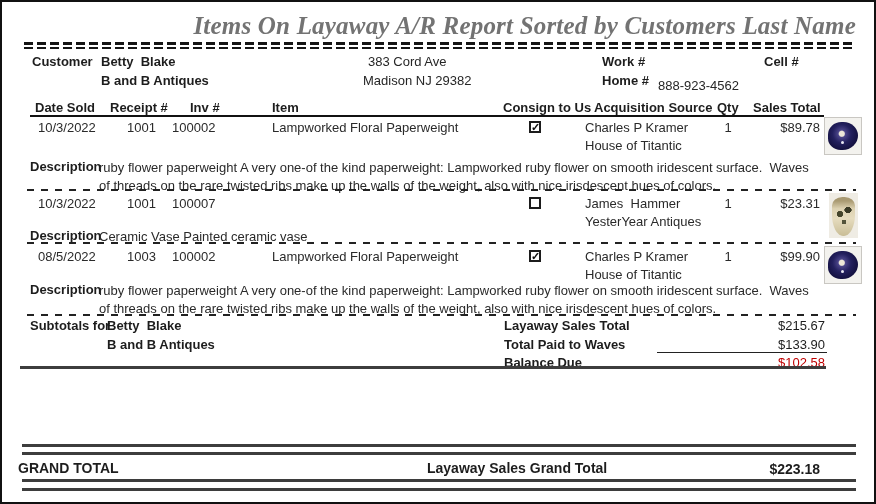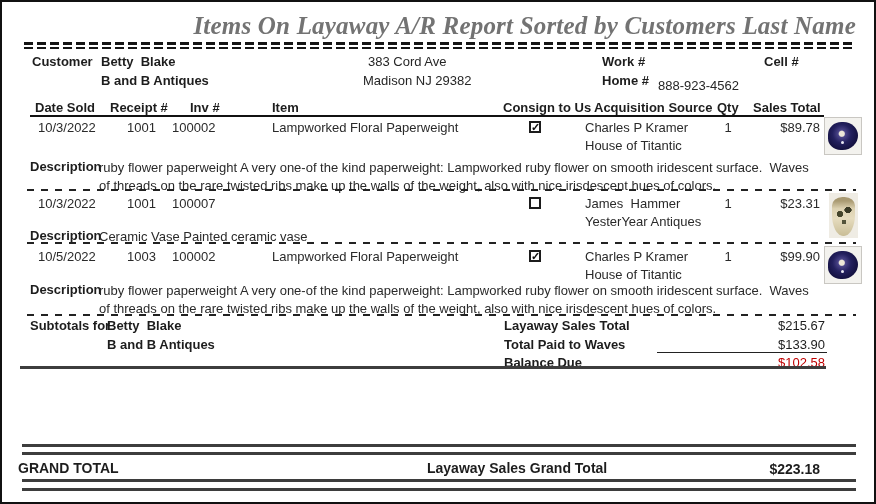--- a/index.html
+++ b/index.html
@@ -192,21 +192,21 @@
       <div class="vase-body"></div>
     </div>
 
   <div class="desc dd2">
     <div class="desc-label" data-bind="description_label">Description</div>
     <div class="desc-text" data-bind="rows.1.description">Ceramic Vase Painted ceramic vase</div>
   </div>
   <div class="dash dash2"></div>
 
   <div class="row r3">
-    <div class="cell d-date" data-bind="rows.2.date">10/5/2022</div>
+    <div class="cell d-date" data-bind="rows.2.date">08/5/2022</div>
     <div class="cell d-rcpt" data-bind="rows.2.receipt">1003</div>
     <div class="cell d-inv" data-bind="rows.2.inv">100002</div>
     <div class="cell d-item" data-bind="rows.2.item">Lampworked Floral Paperweight</div>
     <div class="cbx">✓</div>
     <div class="cell d-src"><span data-bind="rows.2.source_name">Charles P Kramer</span><br><span data-bind="rows.2.source_company">House of Titantic</span></div>
     <div class="cell d-qty" data-bind="rows.2.qty">1</div>
     <div class="cell d-tot" data-bind="rows.2.total">$99.90</div>
   </div>
   <div class="thumb pw t3">
       <div class="pw-blob"></div>

